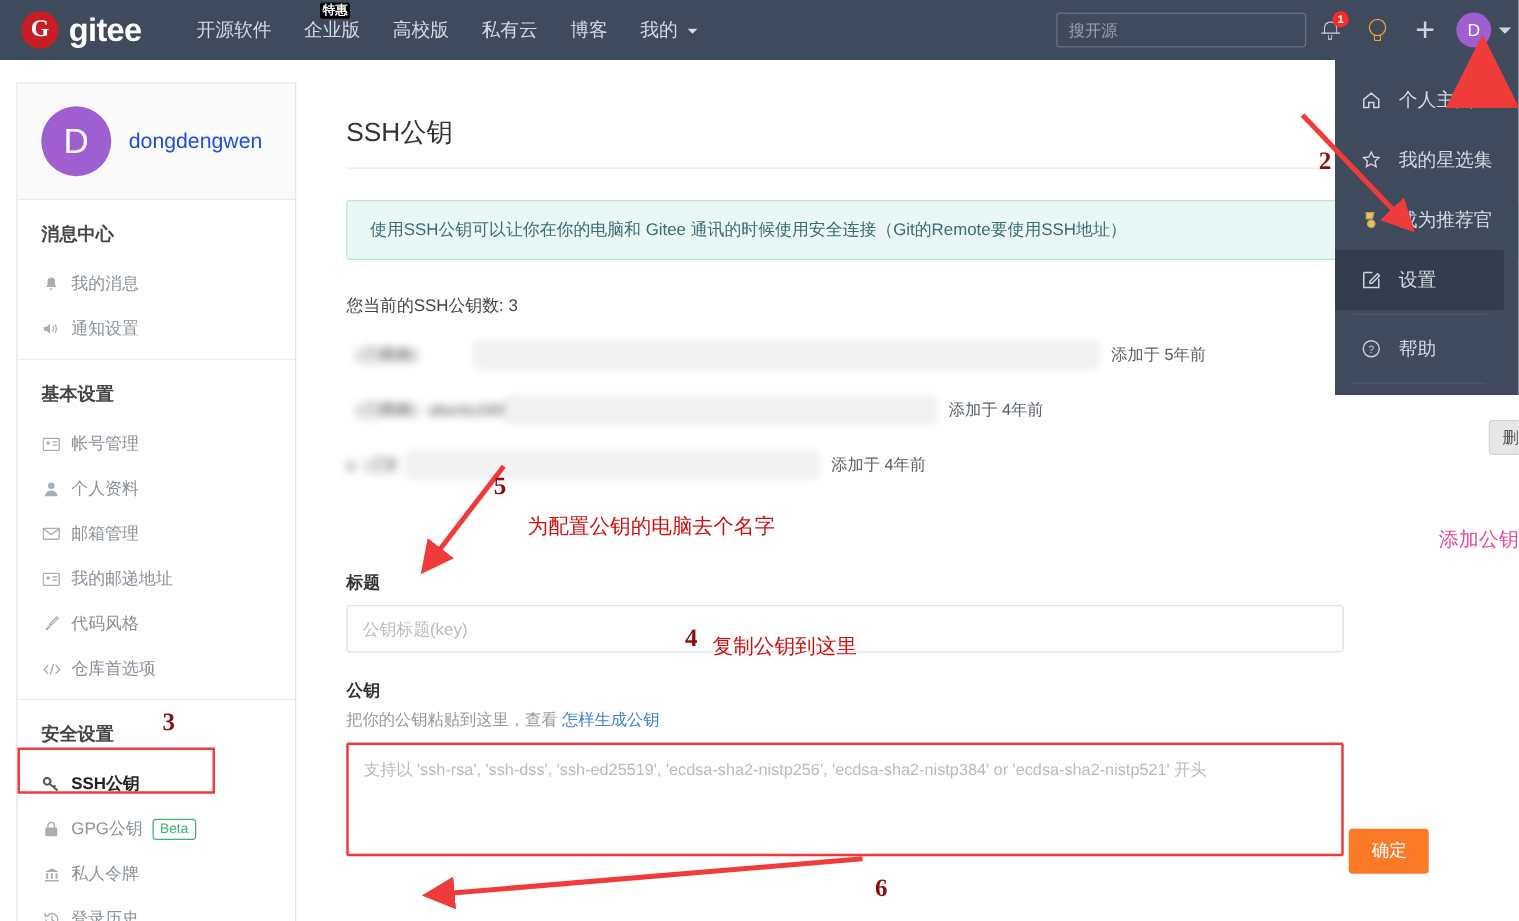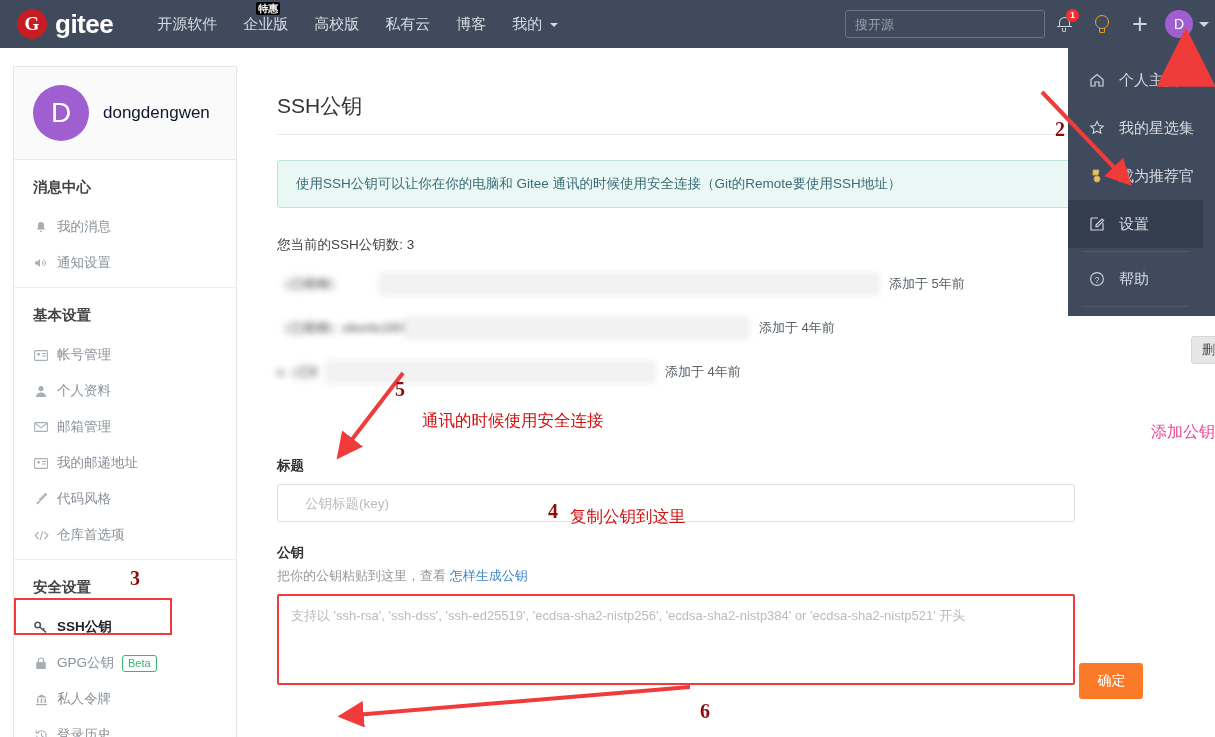--- a/index.html
+++ b/index.html
@@ -113,21 +113,21 @@
     border-bottom:none;
   }
   .side-profile{
     display:flex;align-items:center;padding:18px 0 18px 19px;
     border-bottom:1px solid #e9e9e9;background:#fafafa;
   }
   .side-avatar{
     width:56px;height:56px;border-radius:50%;background:#a05fd1;color:#fff;
     display:flex;align-items:center;justify-content:center;font-size:28px;
   }
-  .side-username{ margin-left:14px;color:#0f172a;font-size:17px; }
+  .side-username{ margin-left:14px;color:#1d4ed8;font-size:17px; }
   .side-group{ padding:14px 0 6px 0; }
   .side-group + .side-group{ border-top:1px solid #eee; }
   .side-title{
     font-size:14.5px;color:#444;font-weight:bold;padding:4px 0 12px 19px;
   }
   .side-link{
     display:flex;align-items:center;padding:9px 0 9px 19px;
     font-size:13.5px;color:#8a9199;cursor:pointer;
   }
   .side-ico{
@@ -166,21 +166,21 @@
     color:#555;font-size:13px;padding:4px 10px;border-radius:3px;cursor:pointer;
     font-family:inherit;
   }
 
   .section-title{ font-size:16px;color:#ec4899;font-weight:normal;margin:34px 0 14px 0;text-align:right; }
   .field-label{ font-size:13.5px;color:#333;font-weight:bold;margin-bottom:9px; }
   .field-hint{ font-size:13px;color:#999;margin:-4px 0 9px 0; }
   .field-hint a{ color:#4183c4;text-decoration:none; }
   .text-input{
     width:798px;height:38px;border:1px solid #e0e0e0;border-radius:3px;
-    padding:0 27px;font-size:13.5px;color:#333;outline:none;font-family:inherit;
+    padding:0 12px;font-size:13.5px;color:#333;outline:none;font-family:inherit;
     background:#fff;
   }
   .text-input::placeholder{ color:#bbb; }
   .key-area{
     width:798px;height:91px;border:2px solid #f03b3b;border-radius:2px;
     padding:10px 12px;font-size:13px;color:#bbb;outline:none;resize:none;
     font-family:inherit;line-height:1.5;background:#fff;
   }
   .key-area::placeholder{ color:#bbb; }
   .submit-btn{
@@ -501,15 +501,15 @@
   </svg>
 
   <div class="hl-box" style="left:14px;top:598px;width:158px;height:37px;"></div>
 
   <div class="anno-num" style="left:1055px;top:118px;">2</div>
   <div class="anno-num" style="left:130px;top:567px;">3</div>
   <div class="anno-num" style="left:395px;top:378px;">5</div>
   <div class="anno-num" style="left:548px;top:500px;">4</div>
   <div class="anno-num" style="left:700px;top:700px;">6</div>
 
-  <div class="anno-text" style="left:422px;top:410px;">通讯的时候使用安全连接</div>
+  <div class="anno-text" style="left:422px;top:410px;">为配置公钥的电脑去个名字</div>
   <div class="anno-text" style="left:570px;top:506px;">复制公钥到这里</div>
 </div>
 
 </body></html>

